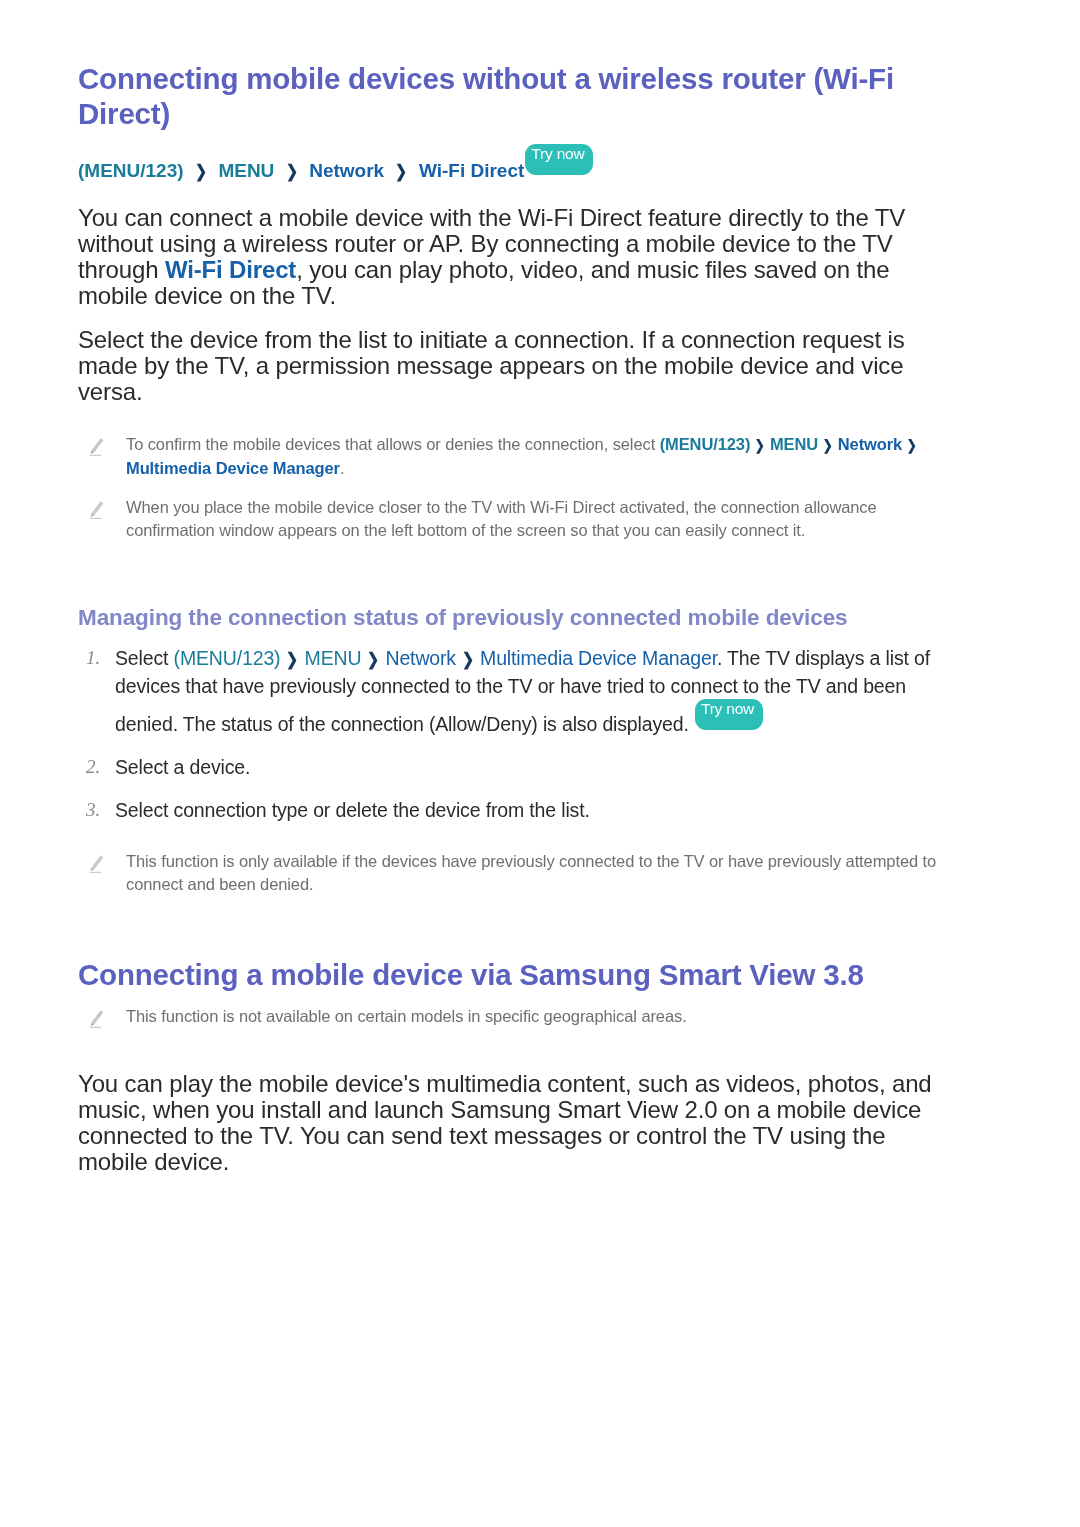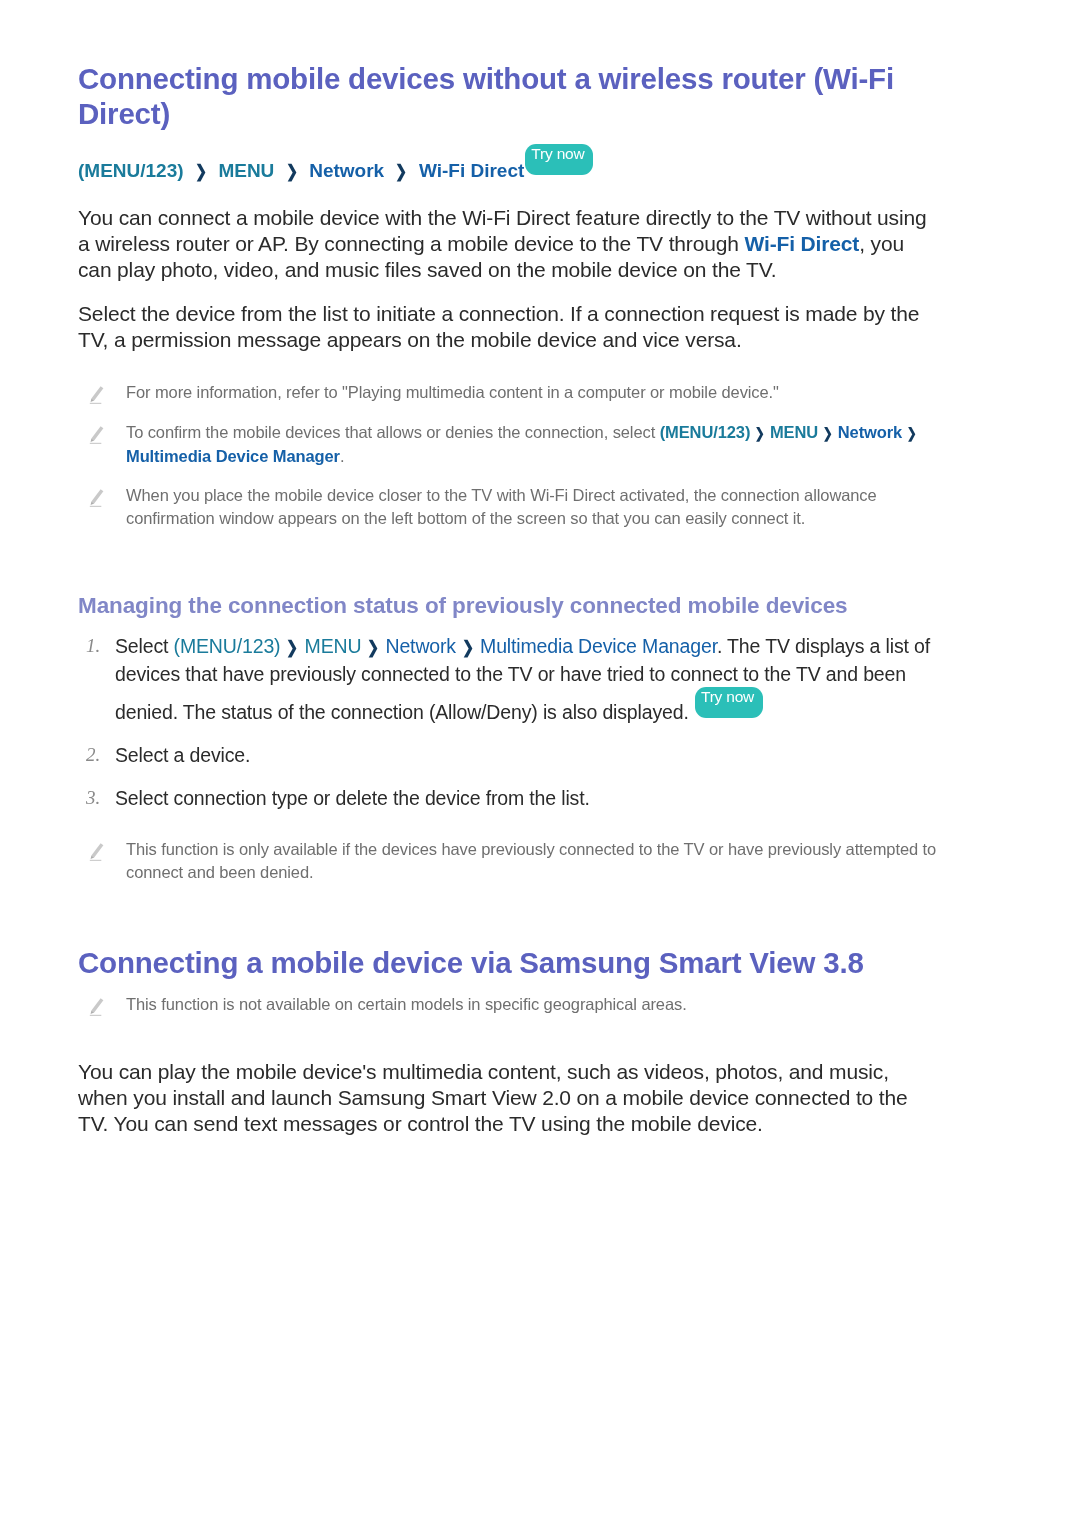--- a/index.html
+++ b/index.html
@@ -80,21 +80,21 @@
     margin-left: 1px;
     letter-spacing: -0.2px;
     overflow: hidden;
   }
   .try-now.inline-badge {
     vertical-align: 1px;
   }
 
   
   p.body {
-    font-size: 21px;
+    font-size: 24px;
     line-height: 26px;
     color: #2b2b2b;
     margin: 0 0 18px 0;
     letter-spacing: -0.15px;
   }
   p.body:last-child { margin-bottom: 0; }
   .hl { color: #1560a8; font-weight: bold; }
 
   
   .note {
@@ -169,30 +169,20 @@
   </div>
 
   <p class="body"><span>You can connect a mobile device with the Wi-Fi Direct feature directly to the TV without using a wireless router or AP. By connecting a mobile device to the TV through </span><span class="hl">Wi-Fi Direct</span><span>, you can play photo, video, and music files saved on the mobile device on the TV.</span></p>
 
 
   <p class="body">Select the device from the list to initiate a connection. If a connection request is made by the TV, a permission message appears on the mobile device and vice versa.</p>
 
 
   <div class="gap-sm"></div>
 
-  <div class="note">
-    <span class="note-icon">
-      <svg width="17" height="20" viewBox="0 0 17 20" xmlns="http://www.w3.org/2000/svg">
-        <polygon points="12.6,1.2 15.4,3.3 6.2,15.6 3.4,13.5" fill="#c9c9c9"></polygon>
-        <polygon points="3.4,13.5 6.2,15.6 2.6,17.1" fill="#aeaeae"></polygon>
-        <rect x="1.8" y="17.8" width="11.5" height="1.1" fill="#c9c9c9"></rect>
-      </svg>
-    </span>
-    <span class="note-text">For more information, refer to "Playing multimedia content in a computer or mobile device."</span>
-  </div>
 
   <div class="note">
     <span class="note-icon">
       <svg width="17" height="20" viewBox="0 0 17 20" xmlns="http://www.w3.org/2000/svg">
         <polygon points="12.6,1.2 15.4,3.3 6.2,15.6 3.4,13.5" fill="#c9c9c9"></polygon>
         <polygon points="3.4,13.5 6.2,15.6 2.6,17.1" fill="#aeaeae"></polygon>
         <rect x="1.8" y="17.8" width="11.5" height="1.1" fill="#c9c9c9"></rect>
       </svg>
     </span>
     <span class="note-text"><span>To confirm the mobile devices that allows or denies the connection, select </span><span class="bc-teal">(MENU/123)</span><span class="chev-sm">❯</span><span class="bc-teal">MENU</span><span class="chev-sm">❯</span><span class="bc-blue">Network</span><span class="chev-sm">❯</span><span class="bc-blue">Multimedia Device Manager</span><span>.</span></span>

